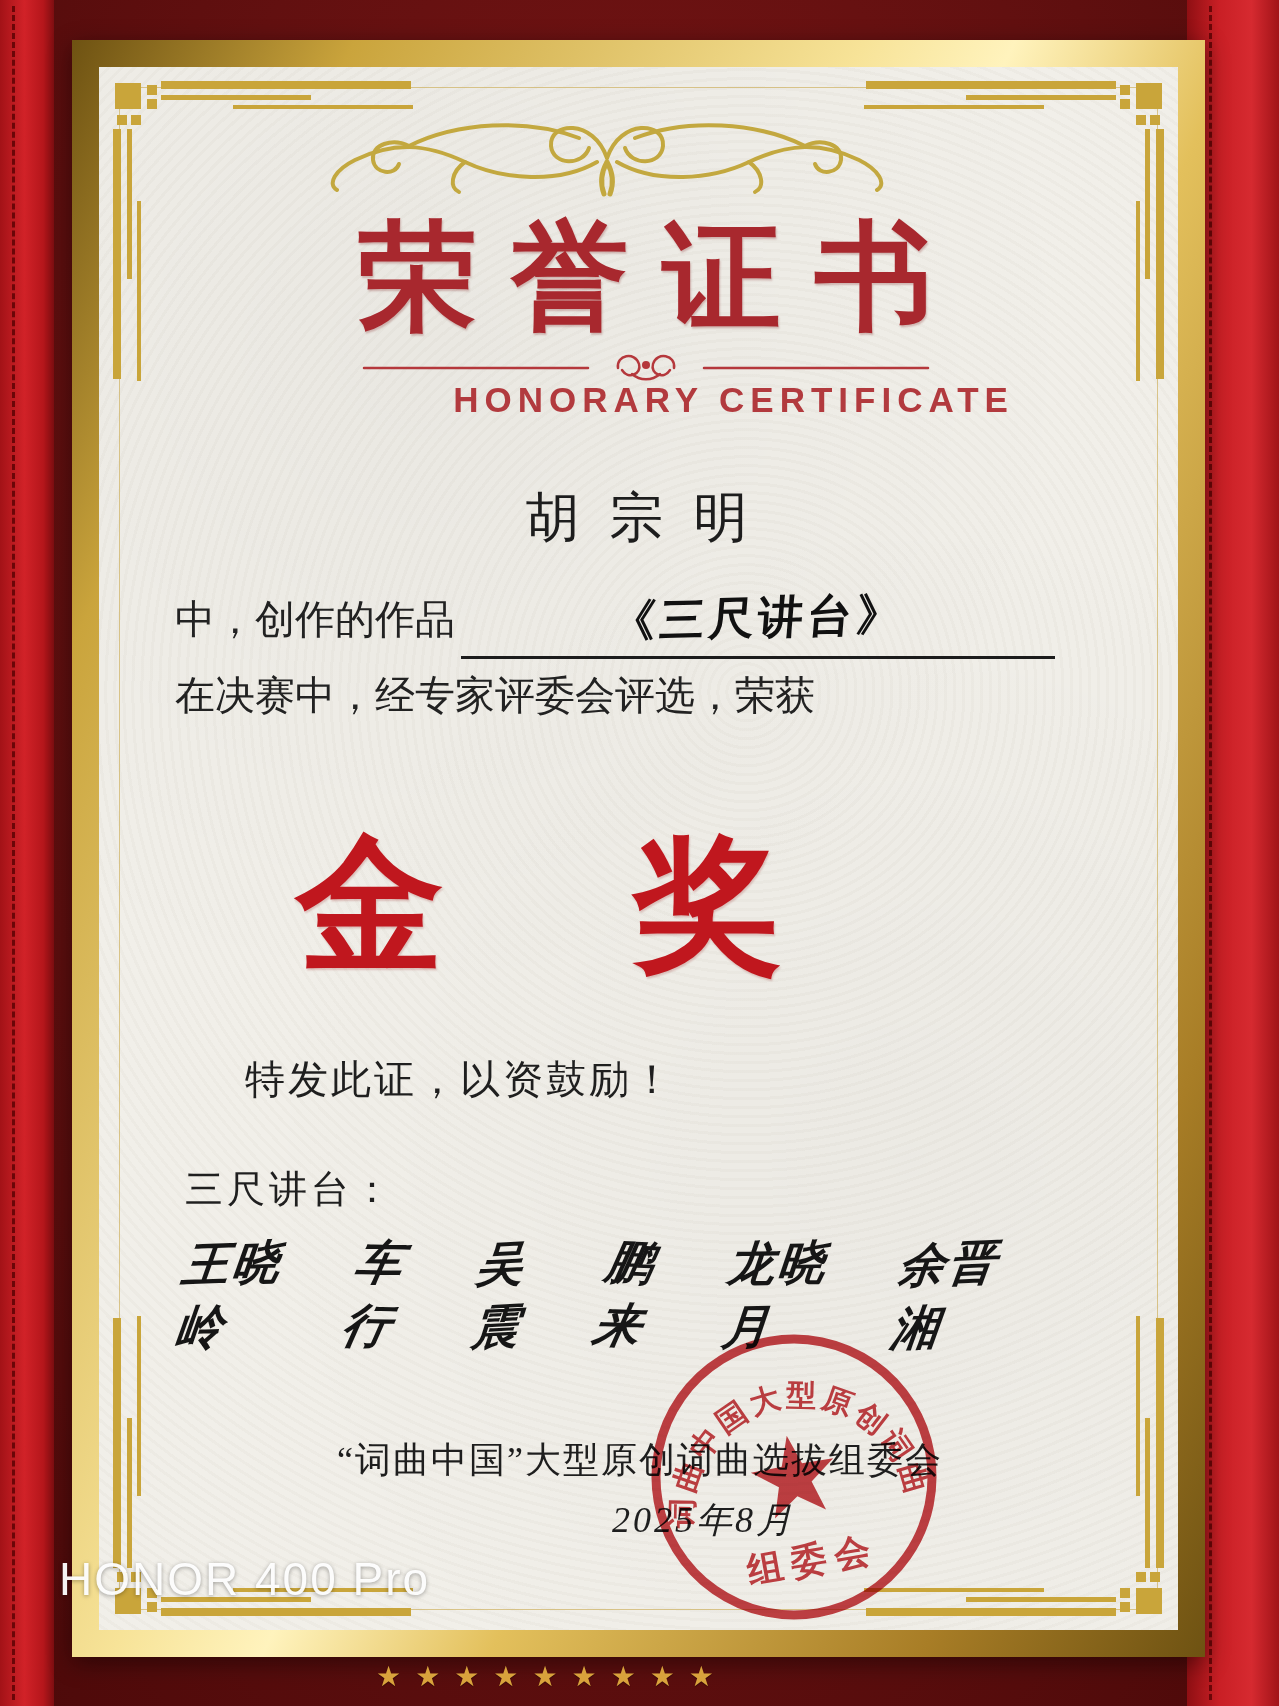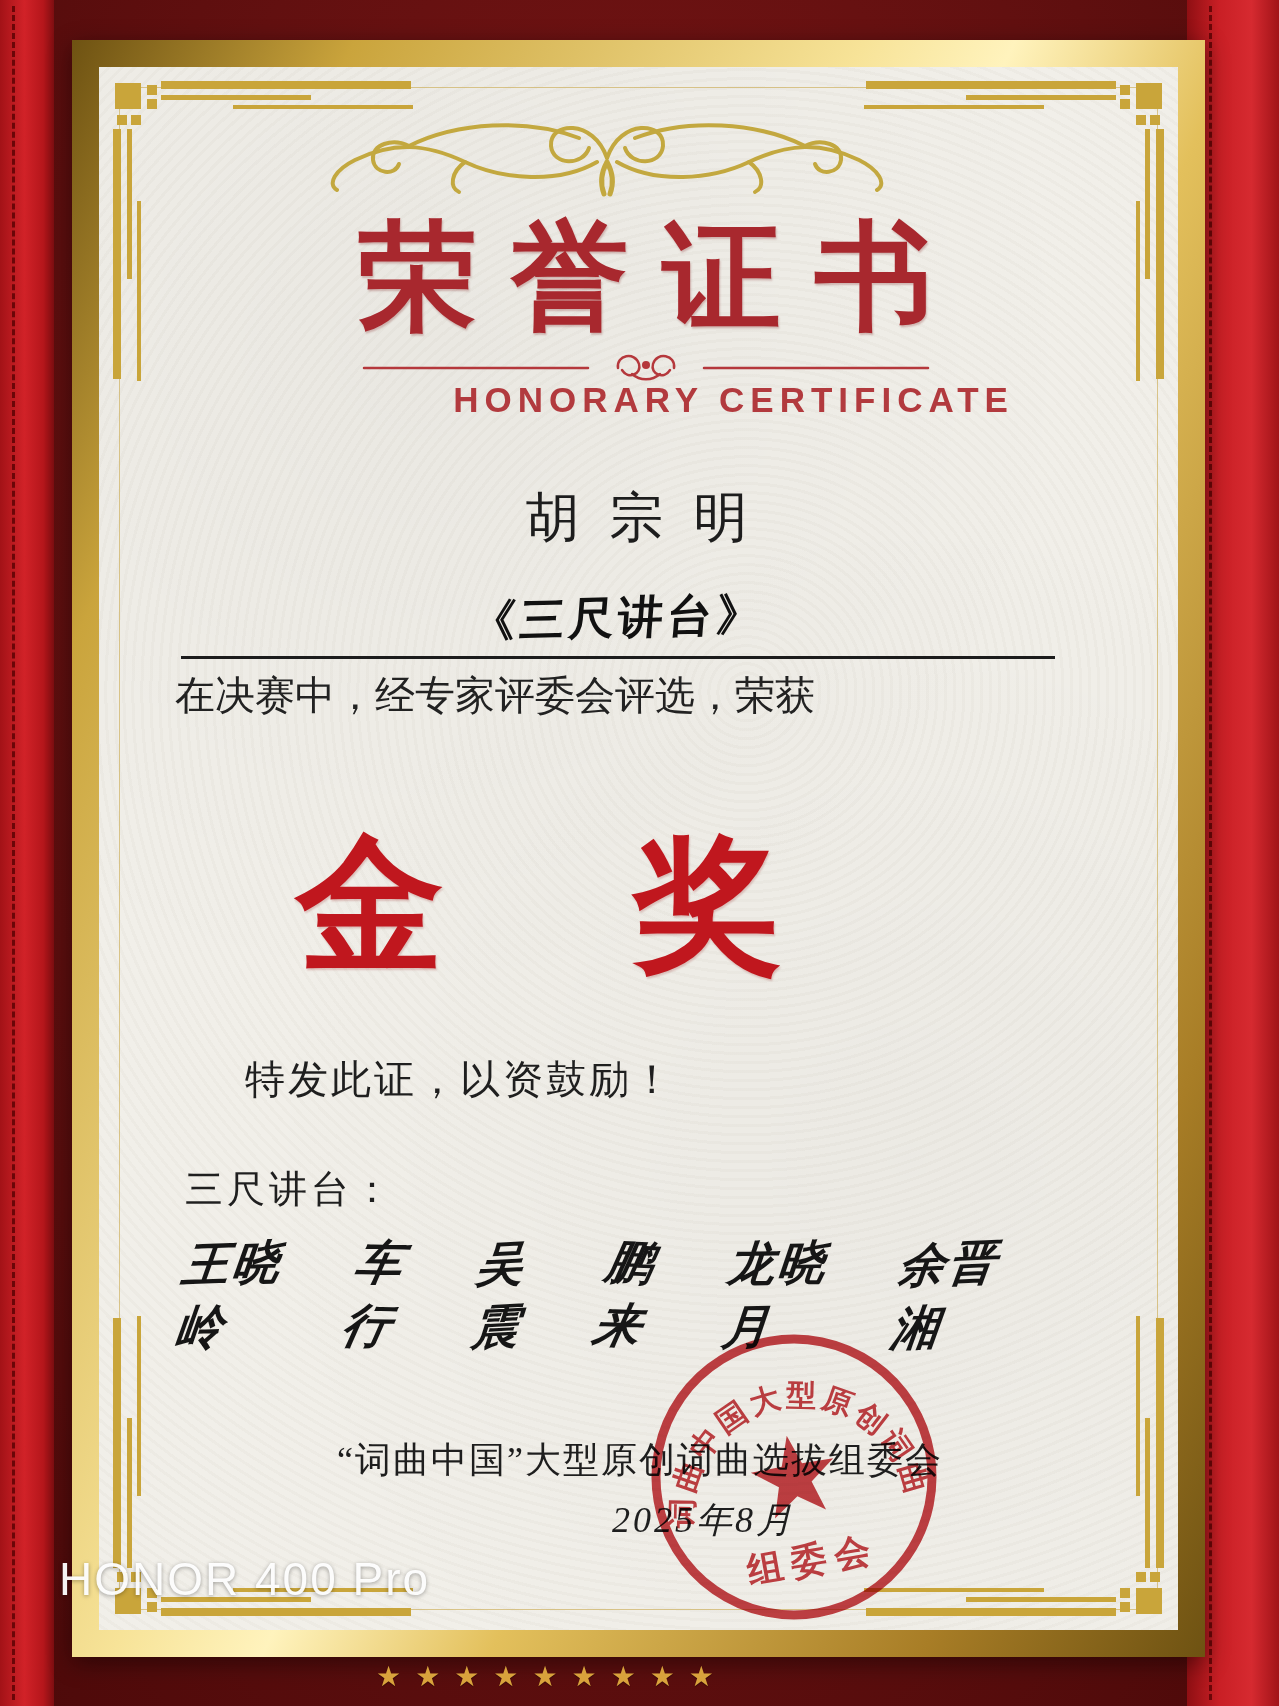--- a/index.html
+++ b/index.html
@@ -197,20 +197,21 @@
       <circle cx="290" cy="13" r="4" fill="#b5383c" stroke="none"></circle>
       <path d="M276,22 c8,7 20,7 28,0"></path>
     </svg>
   </div>
   <div class="abs subtitle">HONORARY CERTIFICATE</div>
 
   <div class="abs recipient">胡宗明</div>
 
   <div class="abs body-text">
     <div class="line2">
+      <span>中，创作的作品</span>
       <span class="blank">
         <span class="work">《三尺讲台》</span>
       </span>
     </div>
     <div>在决赛中，经专家评委会评选，荣获</div>
   </div>
 
   <div class="abs award">金奖</div>
 
   <div class="abs closing">特发此证，以资鼓励！</div>

